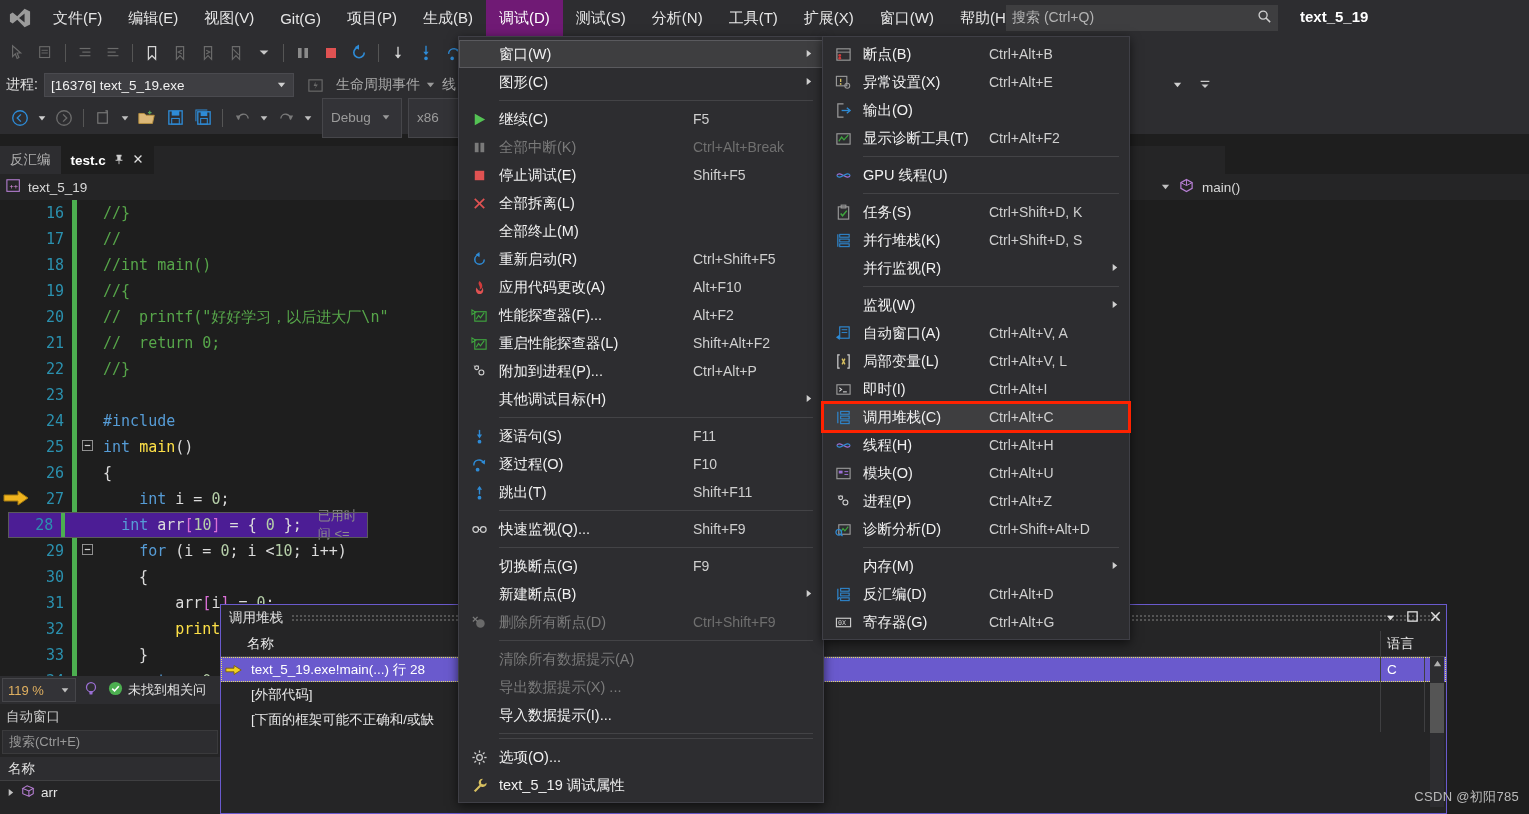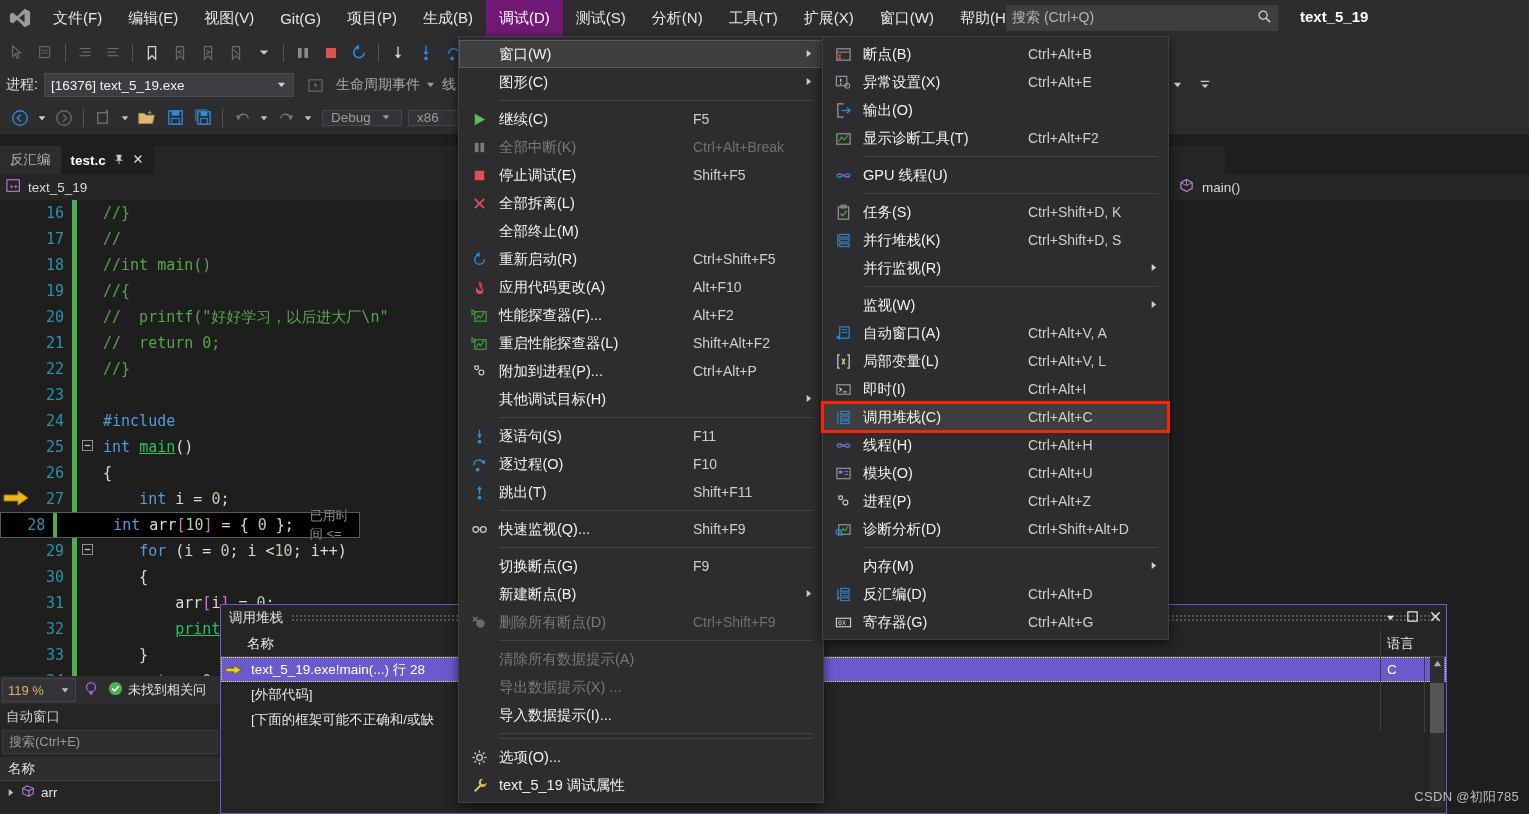--- a/index.html
+++ b/index.html
@@ -53,21 +53,21 @@
     display: flex; align-items: center; padding: 0 6px; font-size: 13.5px; color: #f0f0f0;
   }
   .proc-combo .caret { margin-left: auto; }
   .tb2-text { color: #a9a9a9; font-size: 14px; margin-left: 6px; }
 
   .toolbar3 {
     position: absolute; left: 0; top: 101px; width: 1529px; height: 33px;
     background: #2d2d30; display: flex; align-items: center; padding-left: 6px;
   }
   .cfgbox {
-    height: 16px; min-width: 80px; background: #333337; border: 1px solid #46464a;
+    height: 40px; min-width: 80px; background: #333337; border: 1px solid #46464a;
     display: flex; align-items: center; padding: 0 8px; color: #9b9b9b; font-size: 13.5px;
     margin-left: 6px;
   }
 
   
   .tabstrip {
     position: absolute; left: 0; top: 146px; width: 1225px; height: 28px;
     background: #252526; display: flex; align-items: flex-end;
   }
   .tab {
@@ -95,21 +95,21 @@
     background: #1e1e1e; overflow: hidden;
   }
   .code-rows { position: absolute; left: 0; top: 0; }
   .crow { height: 26px; display: flex; align-items: center; font-family: "DejaVu Sans Mono","Liberation Mono",monospace; font-size: 15px; }
   .lnum { width: 72px; text-align: right; padding-right: 8px; color: #2b91af; font-size: 15px; }
   .chgbar { width: 5px; height: 26px; background: #4caf50; }
   .fold { width: 20px; text-align: center; color: #9a9a9a; font-size: 11px; }
   .codetext { padding-left: 6px; white-space: pre; }
   .c-comment { color: #57a64a; }
   .c-kw { color: #569cd6; }
-  .c-fn { color: #22c55e; text-decoration: underline; }
+  .c-fn { color: #fde047; }
   .c-str { color: #d69d85; }
   .c-num { color: #b5cea8; }
   .c-plain { color: #dcdcdc; }
   .c-brk { color: #da70d6; }
   .yarrow { position: absolute; left: 2px; color: #ffb400; font-size: 18px; }
   .elapsed { color: #8c8c8c; font-size: 13px; font-family: "Liberation Sans", sans-serif; }
 
   
   .statusbar {
     position: absolute; left: 0; top: 676px; width: 220px; height: 28px;
@@ -165,21 +165,21 @@
     position: absolute; right: 2px; top: 52px; width: 14px; height: 150px; background: #2d2d30;
   }
   .cs-thumb { width: 14px; height: 50px; background: #555; margin-top: 14px; }
 
   
   .menu-panel {
     position: absolute; background: #2d2d30; border: 1px solid #3f3f46;
     box-shadow: 0 3px 10px rgba(0,0,0,.6); z-index: 50;
   }
   #debug-menu { left: 458px; top: 36px; width: 366px; padding: 3px 0; }
-  #window-submenu { left: 822px; top: 36px; width: 347px; padding: 3px 0; }
+  #window-submenu { left: 822px; top: 36px; width: 308px; padding: 3px 0; }
   .mrow {
     height: 28px; display: flex; align-items: center; font-size: 14.5px; color: #f1f1f1;
     position: relative; padding-left: 0;
   }
   .mrow.disabled { color: #7a7a7a; }
   .mrow.hl { background: #3e3e40; outline: 1px solid #5a5a5e; outline-offset: -1px; }
   .mrow.redbox { outline: 3px solid #ff2200; outline-offset: -1px; background: #3e3e40; }
   .micon { width: 40px; display: flex; align-items: center; justify-content: center; }
   .mlabel { flex: 1; white-space: nowrap; }
   .mkey { color: #cfcfcf; font-size: 14px; padding-right: 14px; white-space: nowrap; min-width: 120px; }
@@ -596,21 +596,21 @@
           <span class="chgbar"></span>
           <span class="fold"></span>
           <span class="codetext"><span class="c-plain">{</span></span>
         </div>
         <div class="crow">
           <span class="lnum">27</span>
           <span class="chgbar"></span>
           <span class="fold"></span>
           <span class="codetext"><span class="c-plain">    <span class="c-kw">int</span> i = <span class="c-num">0</span>;</span></span>
         </div>
-        <div class="crow" style="background: #000000; outline: rgb(90, 90, 90) solid 1px; outline-offset: -1px; width: 360px; margin-left: 0px;">
+        <div class="crow" style="background: #4c1d95; outline: rgb(90, 90, 90) solid 1px; outline-offset: -1px; width: 360px; margin-left: 8px;">
           <span class="lnum">28</span>
           <span class="chgbar"></span>
           <span class="fold"></span>
           <span class="codetext"><span class="c-plain">    <span class="c-kw">int</span> arr<span class="c-brk">[</span><span class="c-num">10</span><span class="c-brk">]</span> = { <span class="c-num">0</span> };</span></span>
           <span class="elapsed" style="margin-left: 16px;">已用时间 &lt;=</span>
         </div>
         <div class="crow">
           <span class="lnum">29</span>
           <span class="chgbar"></span>
           <span class="fold"><svg width="11" height="11" viewBox="0 0 12 12">

